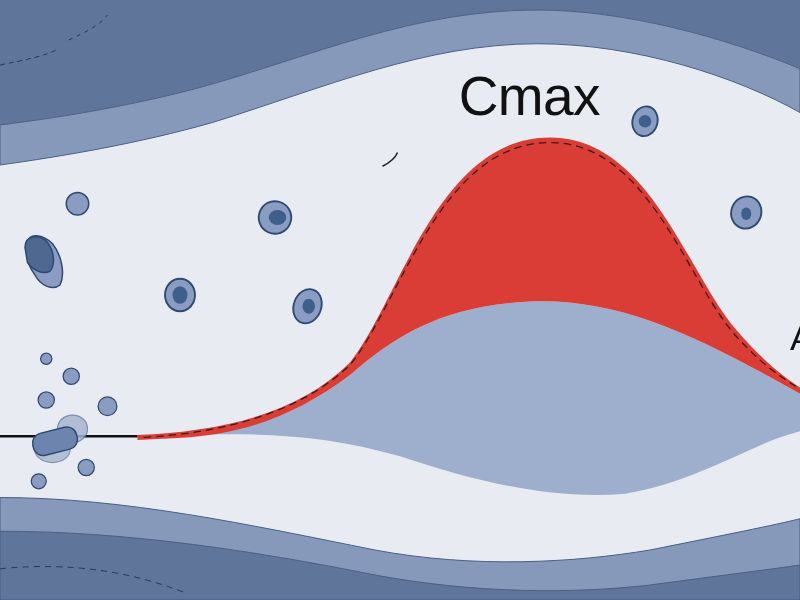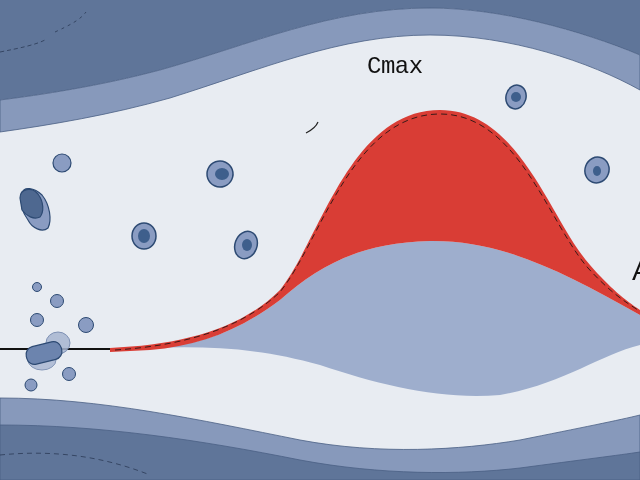--- a/index.html
+++ b/index.html
@@ -1,18 +1,18 @@
 <!DOCTYPE html>
 <html><head>
 <meta charset="utf-8">
 <style>
   html, body { margin: 0; padding: 0; }
   body { width: 640px; height: 480px; overflow: hidden; background: #e8ecf2; position: relative; font-family: "Liberation Sans", sans-serif; }
   #scene { position: absolute; left: 0; top: 0; width: 640px; height: 480px; }
-  .label-cmax { position: absolute; left: 367px; top: 53px; font-size: 24px; color: #111; letter-spacing: -0.5px; font-family: Liberation Mono, monospace; }
+  .label-cmax { position: absolute; left: 367px; top: 53px; font-size: 44px; color: #111; letter-spacing: -0.5px; font-family: Liberation Sans, sans-serif; }
   .label-edge { position: absolute; left: 632px; top: 255px; font-size: 28px; color: #111; font-family: "Liberation Sans", sans-serif; }
 </style>
 </head>
 <body>
 
 <svg id="scene" viewBox="0 0 640 480" xmlns="http://www.w3.org/2000/svg">
 
   <rect x="0" y="0" width="640" height="480" fill="#e8ecf2"></rect>
 
   <path d="M0,0 L640,0 L640,55 C580,30 500,8 430,8 C330,8 250,45 160,70 C100,86 40,95 0,100 Z" fill="#5f7599"></path>

